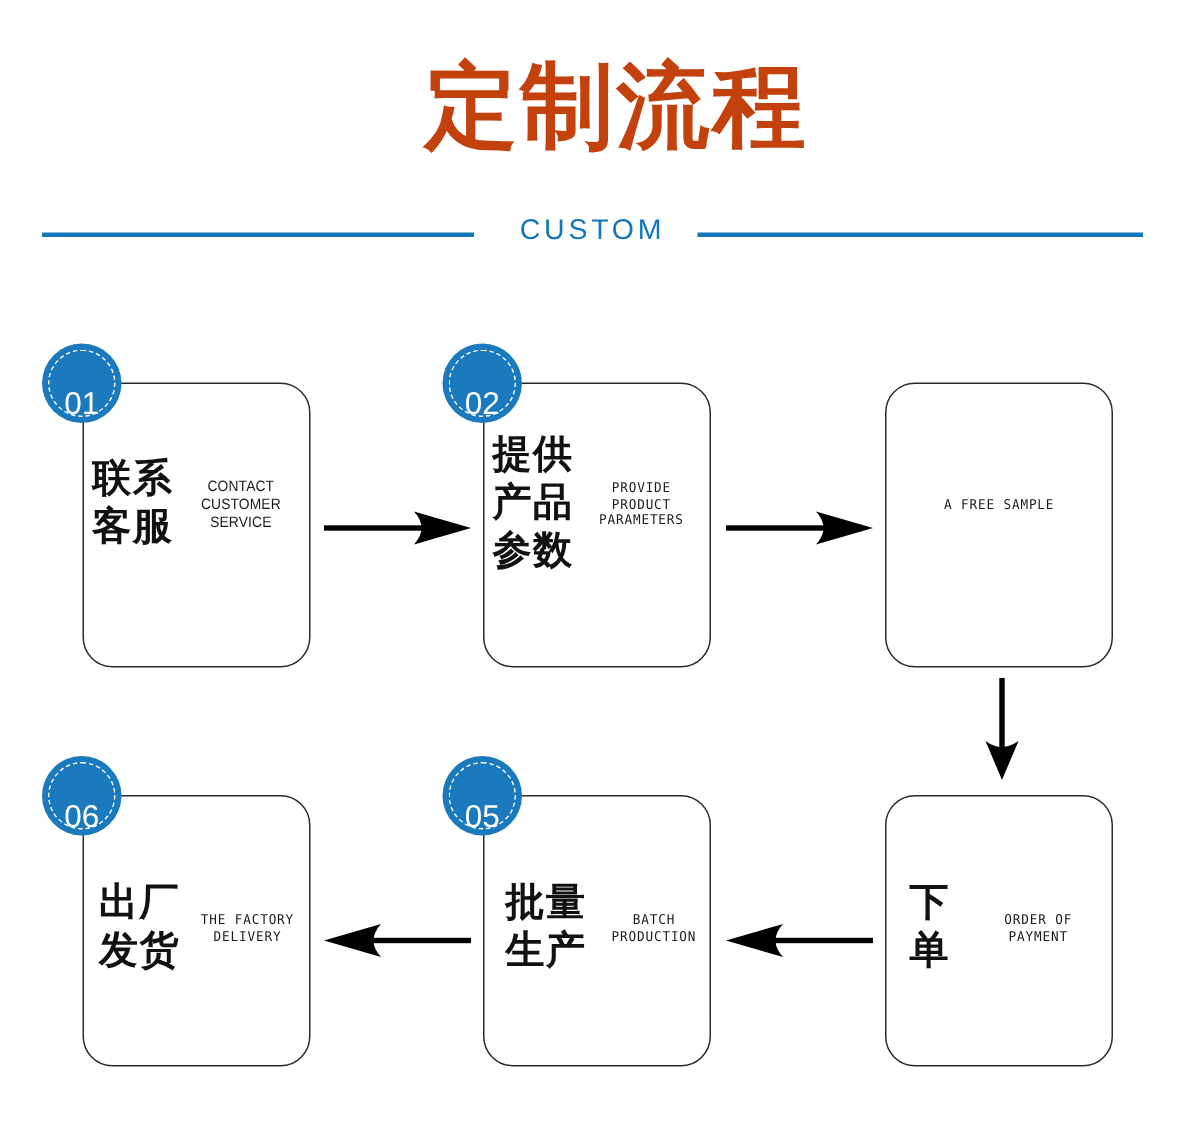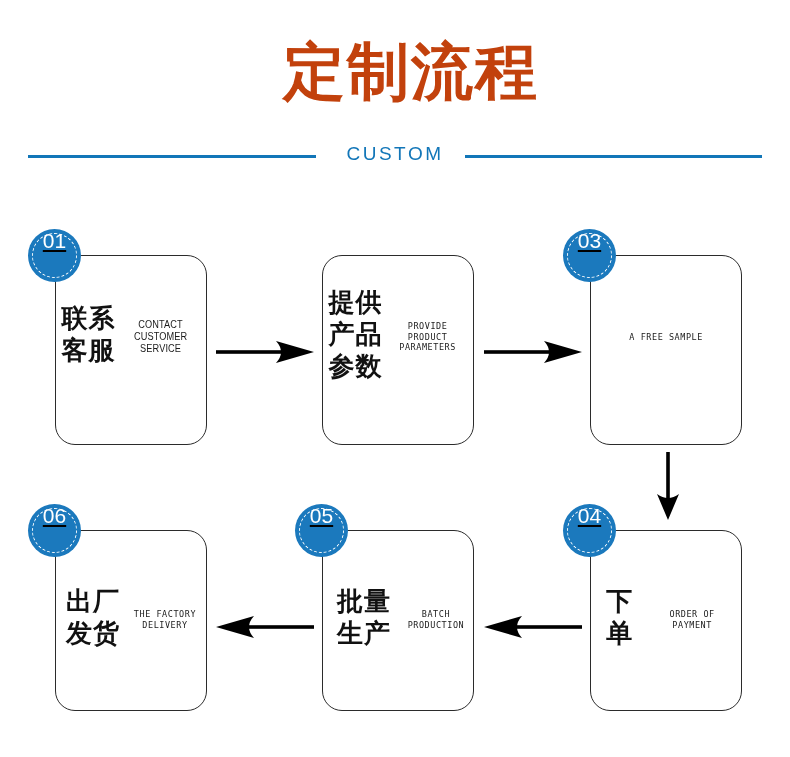--- a/index.html
+++ b/index.html
@@ -95,24 +95,23 @@
   }
 
   
   .badge {
     position:absolute;
     left:-27px; top:-26px;
     width:53px; height:53px;
     border-radius:50%;
     background:#1b79bd;
     display:flex;
-    align-items:flex-start;
+    align-items:flex-end;
     justify-content:center;
     z-index:5;
-    text-decoration:underline;
   }
   .badge::after {
     content:"";
     position:absolute;
     left:4px; top:4px; right:4px; bottom:4px;
     border-radius:50%;
     border:1.6px dashed #ffffff;
   }
   .badge-num {
     position:relative;
@@ -156,40 +155,37 @@
     </div>
   </div>
 
   <div class="step" style="left:322px; top:255px;">
     <div class="card"></div>
     <div class="card-body">
       <div class="cn">提供产品
 参数</div>
       <div class="en">PROVIDE PRODUCT PARAMETERS</div>
     </div>
+    <div class="badge">
+      <span class="badge-num">02</span>
+    </div>
   </div>
 
   <div class="step" style="left:590px; top:255px;">
     <div class="card"></div>
     <div class="card-body">
       <div class="en">A FREE SAMPLE</div>
-    </div>
-    <div class="badge">
-      <span class="badge-num">03</span>
     </div>
   </div>
 
   <div class="step row2" style="left:590px; top:530px;">
     <div class="card"></div>
     <div class="card-body">
       <div class="cn">下单</div>
       <div class="en">ORDER OF PAYMENT</div>
-    </div>
-    <div class="badge">
-      <span class="badge-num">04</span>
     </div>
   </div>
 
   <div class="step row2" style="left:322px; top:530px;">
     <div class="card"></div>
     <div class="card-body">
       <div class="cn">批量生产</div>
       <div class="en">BATCH PRODUCTION</div>
     </div>
     <div class="badge">

